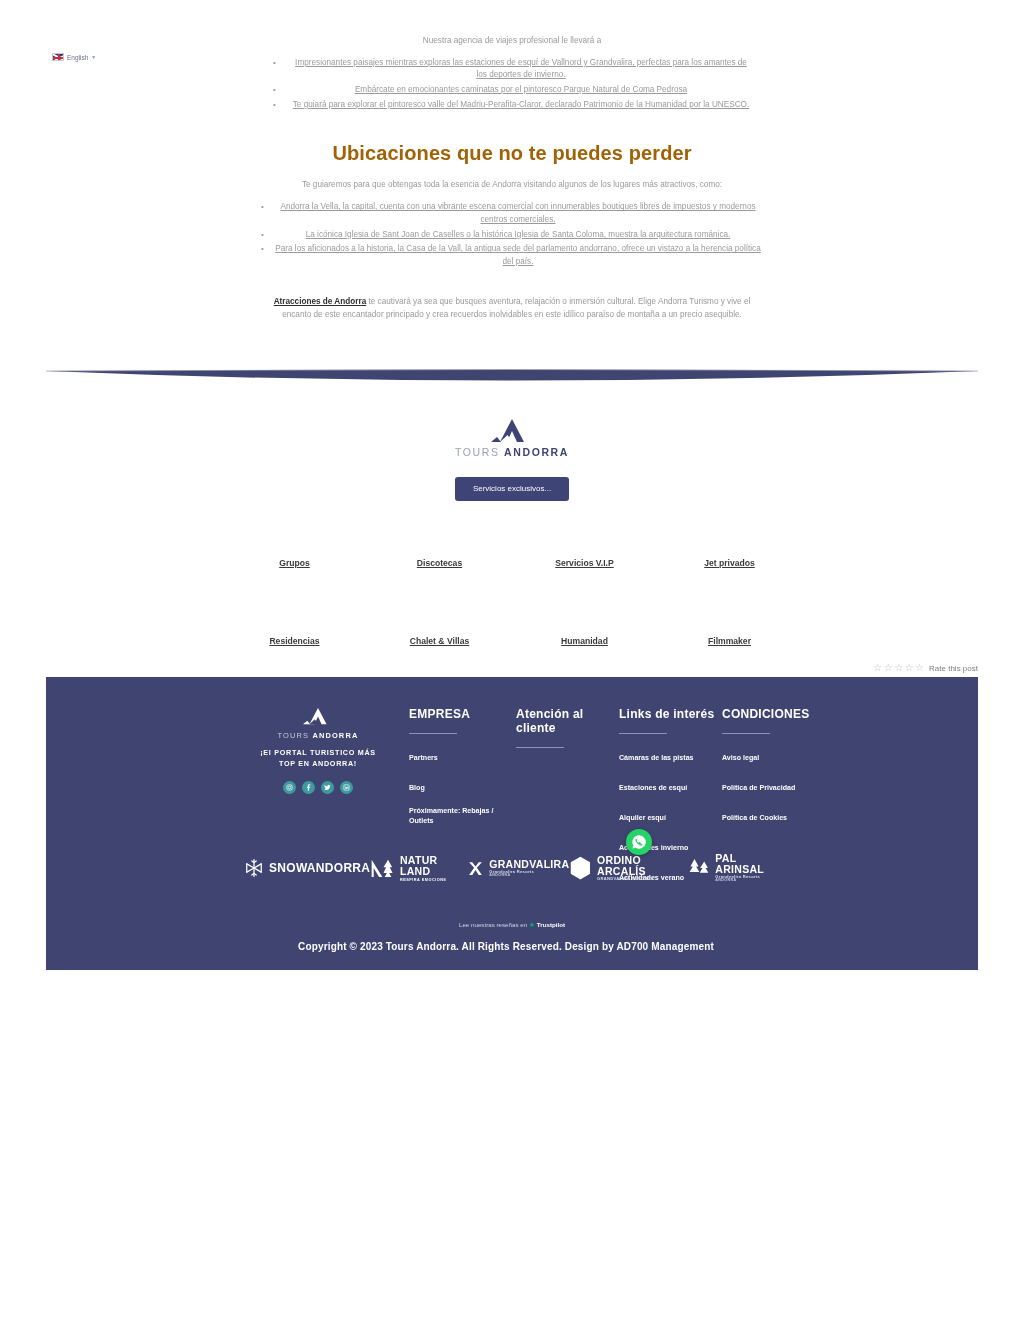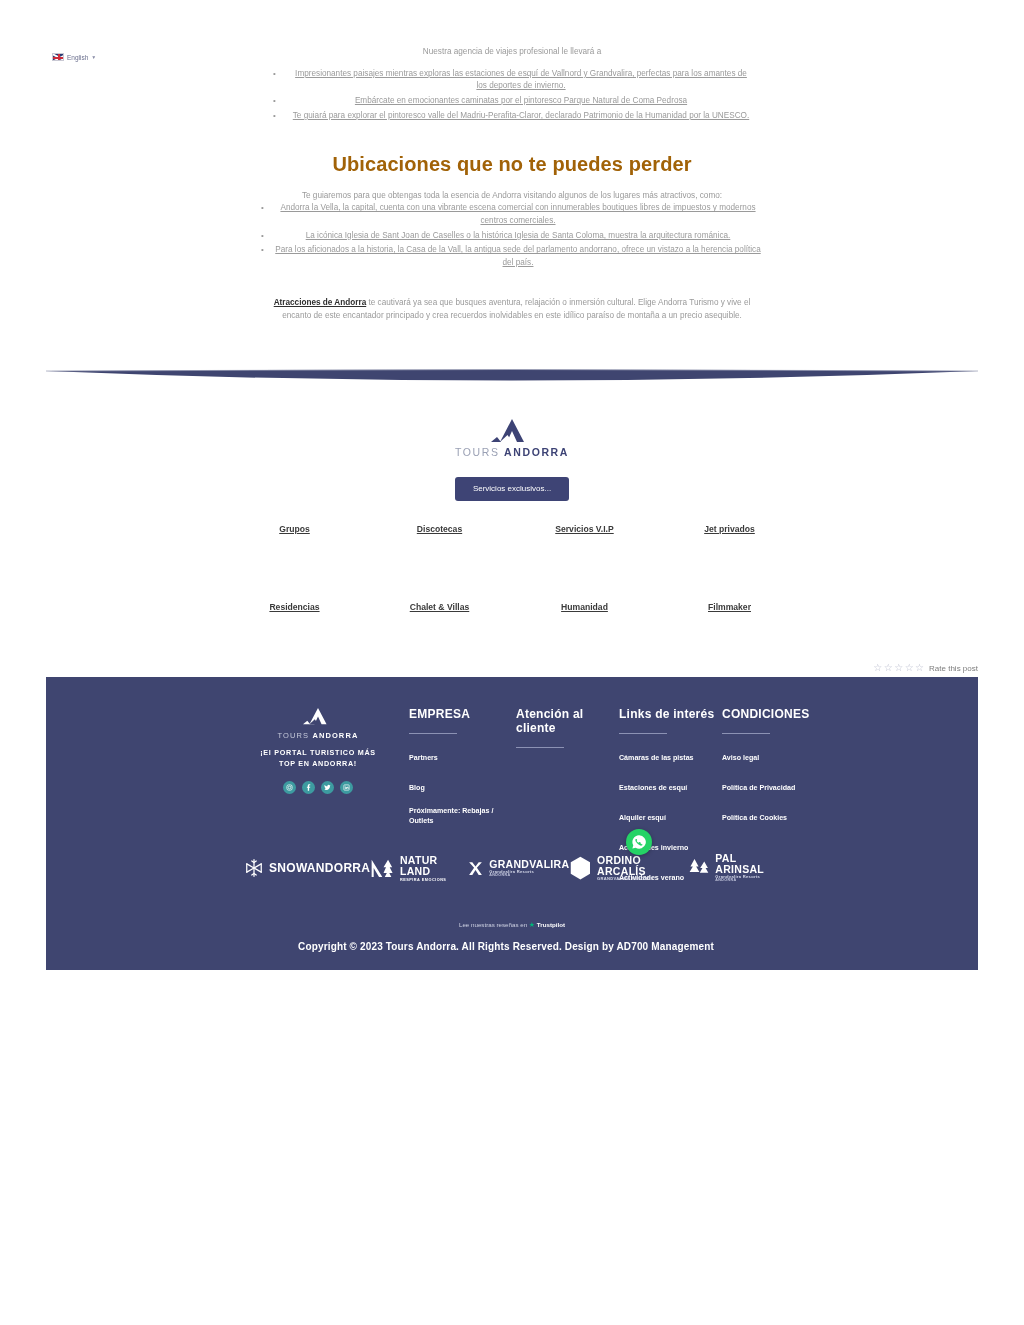--- a/index.html
+++ b/index.html
@@ -24,38 +24,38 @@
   .flag-uk::before, .flag-uk::after {
     content:""; position:absolute; left:-2px; top:3px; width:18px; height:1.6px;
     background:#fff; transform: rotate(27deg);
   }
   .flag-uk::after { transform: rotate(-27deg); }
   .flag-cross-h { position:absolute; left:0; top:2.8px; width:100%; height:2.4px; background:#cf2b3a; z-index:2;}
   .flag-cross-v { position:absolute; left:4.6px; top:0; width:2.6px; height:100%; background:#cf2b3a; z-index:2;}
   .lang-caret { font-size: 5px; color:#8a8ea8; }
 
   
-  .article { position: absolute; left: 255px; top: 46px; width: 514px; text-align: center; }
+  .article { position: absolute; left: 255px; top: 35px; width: 514px; text-align: center; }
   .article p.lead {
     font-size: 8.2px; color: #9a9a9a; line-height: 1.55; margin-bottom: 9px;
   }
   ul.bullets { list-style: none; margin: 0 0 6px 0; padding: 0; }
   ul.bullets li {
     position: relative; font-size: 8.2px; color: #9a9a9a; line-height: 1.55;
     padding: 0 18px 0 36px; margin-bottom: 2px; text-align: center; text-decoration: underline;
   }
   ul.bullets li::before {
     content: "•"; position: absolute; left: 18px; top: 0;
     color: #9a9a9a; font-size: 8px;
   }
   .article h2 {
     font-size: 20px; font-weight: 700; color: #a16207;
     margin: 30px 0 14px 0; letter-spacing: .1px;
   }
-  .article p.sub { font-size: 8.2px; color: #9a9a9a; line-height: 1.55; }
+  .article p.sub { font-size: 8.2px; color: #9a9a9a; line-height: 1.55; margin-bottom: 10px; }
   ul.bullets.tight li { padding: 0 8px 0 20px; }
   ul.bullets.tight li::before { left: 6px; }
   .article p.closing {
     font-size: 8.2px; color: #9a9a9a; line-height: 1.62;
     margin-top: 26px; padding: 0 6px;
   }
   .article p.closing a {
     color: #2f2f2f; font-weight: 700; text-decoration: underline;
   }
 
@@ -73,21 +73,21 @@
   .logo-word b { color: #3d4375; font-weight: 700; }
   .btn-exclusivos {
     display: inline-block; margin-top: 19px;
     background: #3e4475; color: #ffffff;
     font-size: 8px; padding: 7px 18px 8px 18px;
     border: none; border-radius: 3px; cursor: pointer;
     font-family: "Liberation Sans", sans-serif;
   }
 
   
-  .services { position: absolute; left: 222px; top: 518px; width: 580px; }
+  .services { position: absolute; left: 222px; top: 552px; width: 580px; }
   .services-row { display: flex; }
   .services-row + .services-row { margin-top: 60px; }
   .service-cell { flex: 1 1 0; text-align: center; }
   .service-cell a {
     font-size: 8.6px; font-weight: 700; color: #3a3a3a;
     text-decoration: underline; cursor: pointer;
   }
 
   
   .rating { position: absolute; right: 46px; top: 663px; display:flex; align-items:center; gap:5px; }

